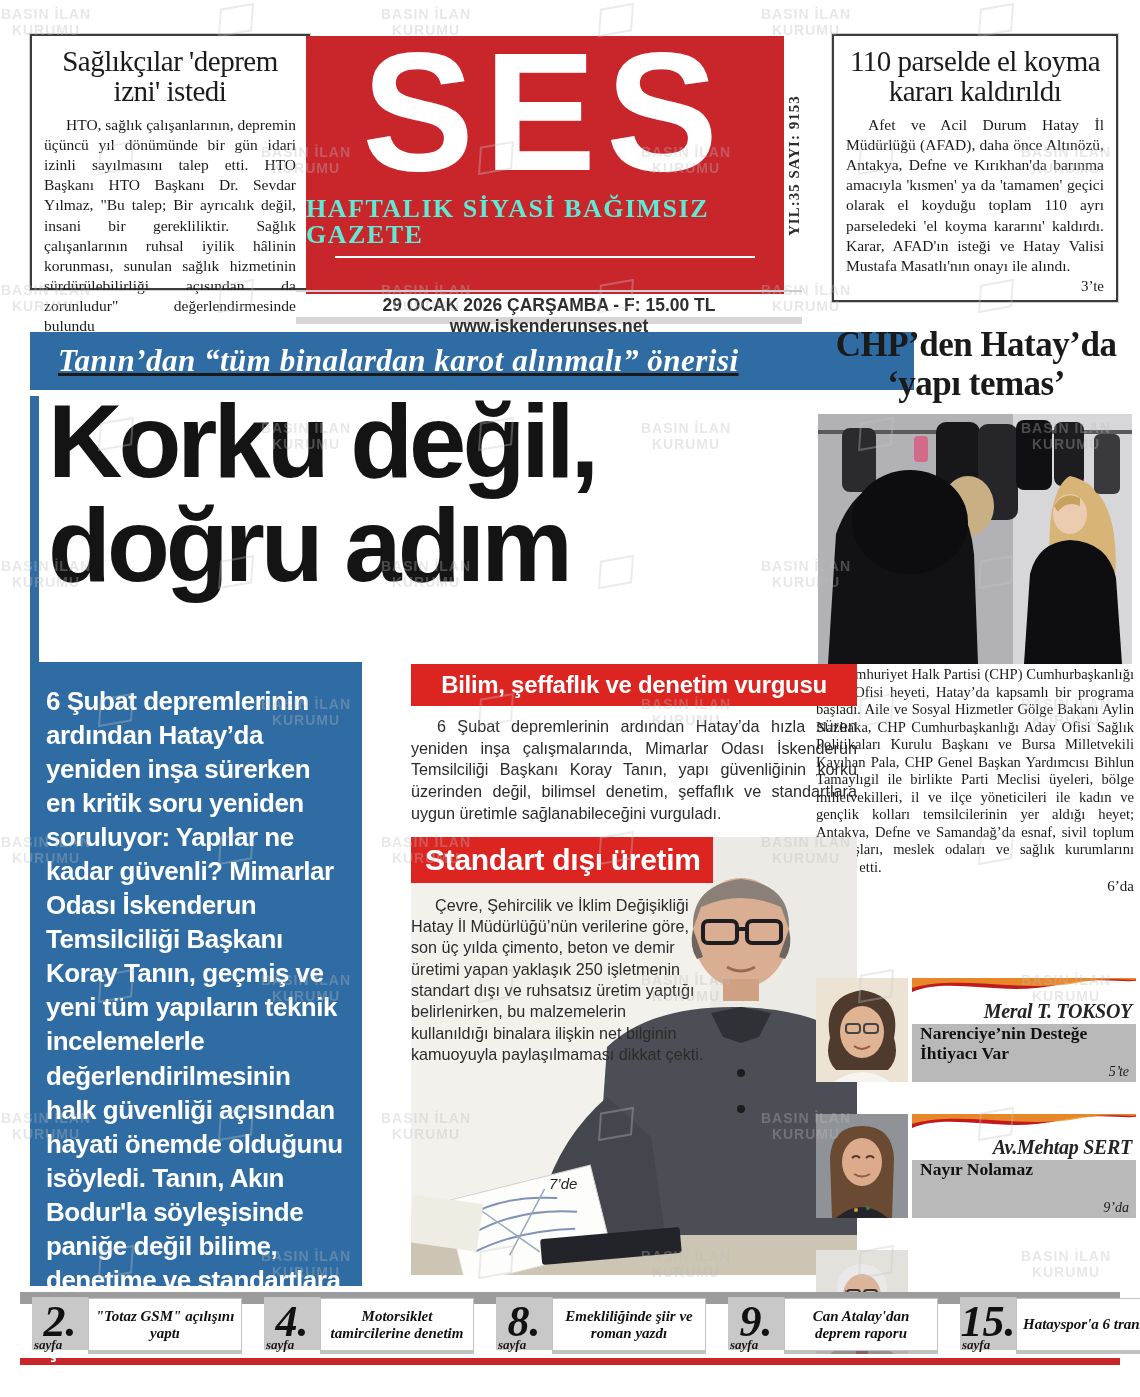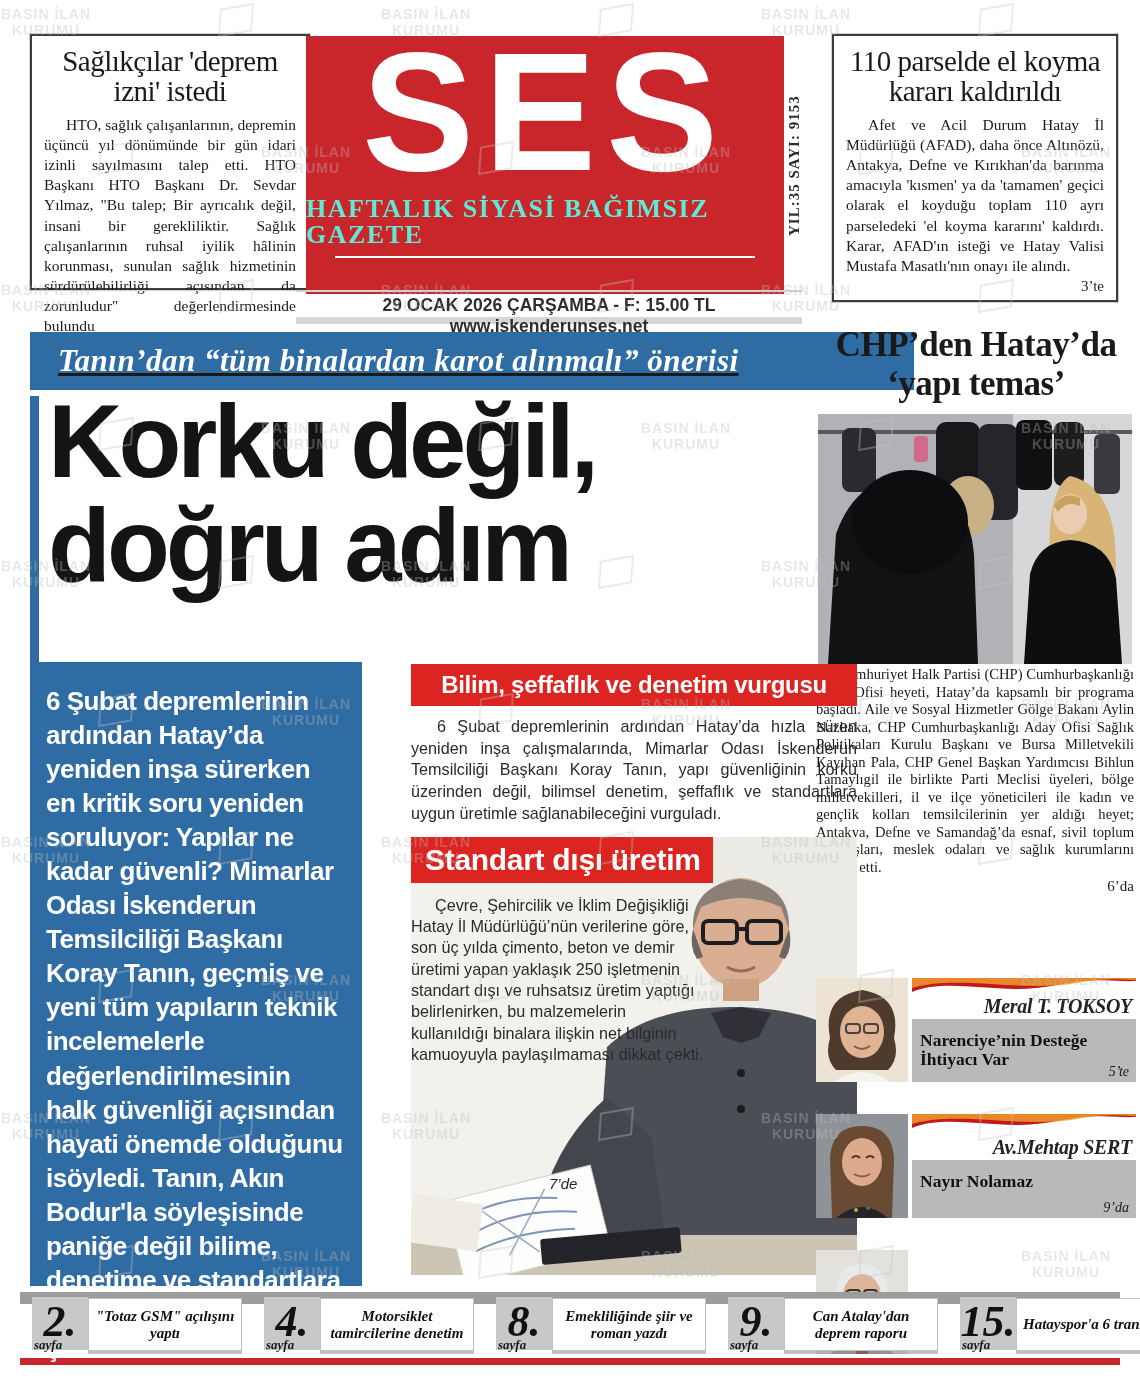--- a/index.html
+++ b/index.html
@@ -77,21 +77,21 @@
          color:#222;}
   
   #colcards{position:absolute;left:816px;top:946px;width:320px;z-index:2;}
   .card{display:flex;height:104px;margin-bottom:9px;margin-top:32px;}
   .card .photo{width:92px;height:104px;flex:0 0 92px;}
   .card .right{flex:1;display:flex;flex-direction:column;margin-left:4px;}
   .chead{position:relative;height:46px;background:#fff;overflow:hidden;}
   .chead svg{position:absolute;left:0;top:0;}
   .cname{position:absolute;right:4px;bottom:1px;font:700 italic 20px "Liberation Serif",serif;
          color:#242424;letter-spacing:-.3px;}
-  .cbody{position:relative;flex:1;background:#b9b9b9;padding:12px 8px;box-sizing:border-box;}
+  .cbody{position:relative;flex:1;background:#b9b9b9;padding:0 8px;box-sizing:border-box;}
   .ctitle{font:700 17.5px/1.12 "Liberation Serif",serif;color:#111;}
   .cpage{position:absolute;right:7px;bottom:2px;font:400 italic 14px "Liberation Serif",serif;}
   
   #teasers{position:absolute;left:20px;top:1292px;width:1100px;height:62px;z-index:2;}
   #teasers .topbar{position:absolute;left:0;top:0;width:1100px;height:12px;background:#9c9c9c;}
   #tease-row{position:absolute;left:12px;top:5px;display:flex;gap:22px;}
   .tease{display:flex;}
   .tnum{position:relative;width:56px;height:53px;background:#c8c8c8;flex:0 0 56px;}
   .tnum .n{display:block;font:700 italic 44px/50px "Liberation Serif",serif;text-align:center;
            color:#111;}

